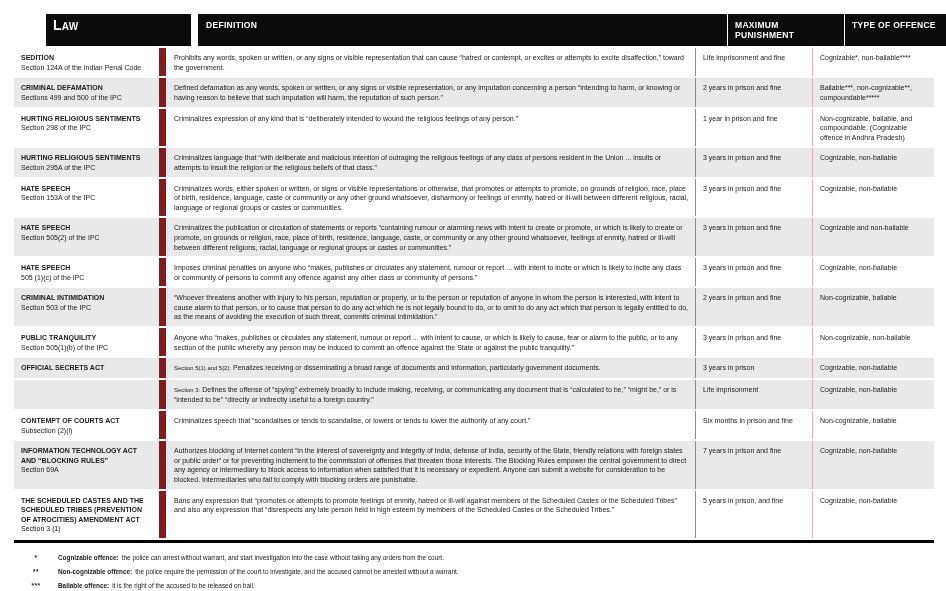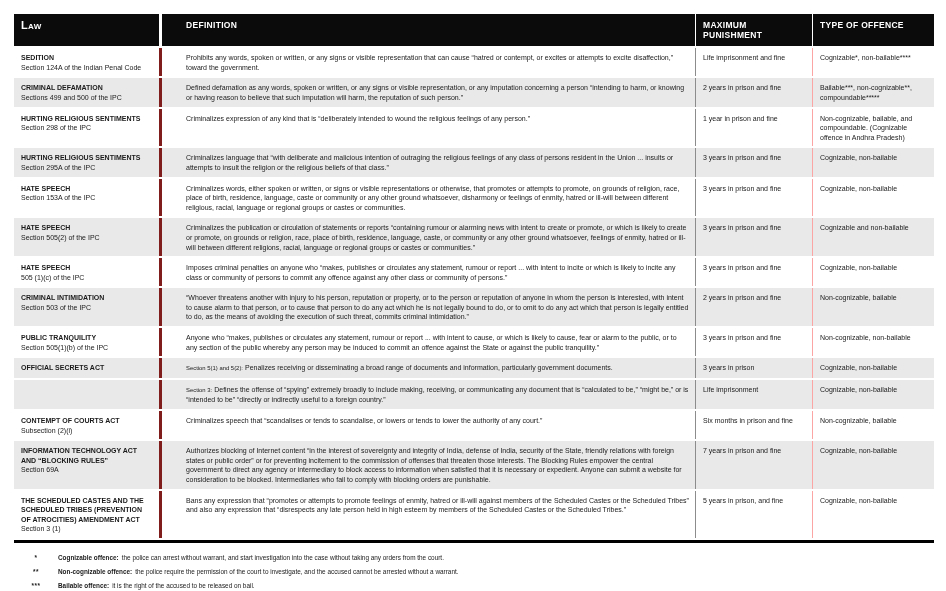--- a/index.html
+++ b/index.html
@@ -12,31 +12,31 @@
   }
   .table { margin: 14px 12px 0 14px; width: 920px; }
   .row { display: flex; align-items: stretch; border-bottom: 2px solid #fff; }
   .row.shaded { background: #e9e9e9; }
   .cell {
     box-sizing: border-box;
     padding: 5px 6px 4px 7px;
     font-size: 7px; line-height: 9.6px;
   }
   .c-law  { width: 145px; flex: none; }
-  .c-def  { width: 536px; flex: none; border-left: 3px solid #7f1d1d; padding-left: 24px; }
+  .c-def  { width: 536px; flex: none; border-left: 7px solid #7f1d1d; padding-left: 8px; }
   .c-pun  { width: 117px; flex: none; border-left: 1px solid #8c8c8c; }
   .c-type { width: 122px; flex: none; border-left: 1px solid #fca5a5; }
 
   .header .cell {
     background: #0b0b0b; color: #ffffff;
     font-weight: bold; font-size: 8.5px; letter-spacing: 0.3px;
     padding-top: 7px; padding-bottom: 6px;
   }
   .header .c-def, .header .c-pun, .header .c-type { border-left-color: #ffffff; }
-  .header .c-law { font-variant: small-caps; font-size: 11px; }
+  .header .c-law { font-variant: small-caps; font-size: 14px; margin-left: 32px; }
 
   .law-name { font-weight: bold; }
   .def-prefix { font-size: 5.9px; margin-right: 2px; }
 
   .bottom-line { height: 3px; background: #000; width: 920px; margin: 0 12px 0 14px; }
 
   .footnotes { margin: 11px 12px 0 14px; }
   .fn { display: flex; margin-bottom: 6px; font-size: 6.4px; line-height: 8.2px; }
   .fn-marker { width: 44px; flex: none; text-align: center; font-weight: bold; letter-spacing: 0.5px; }
   .fn-term { font-weight: bold; margin-right: 3px; }

